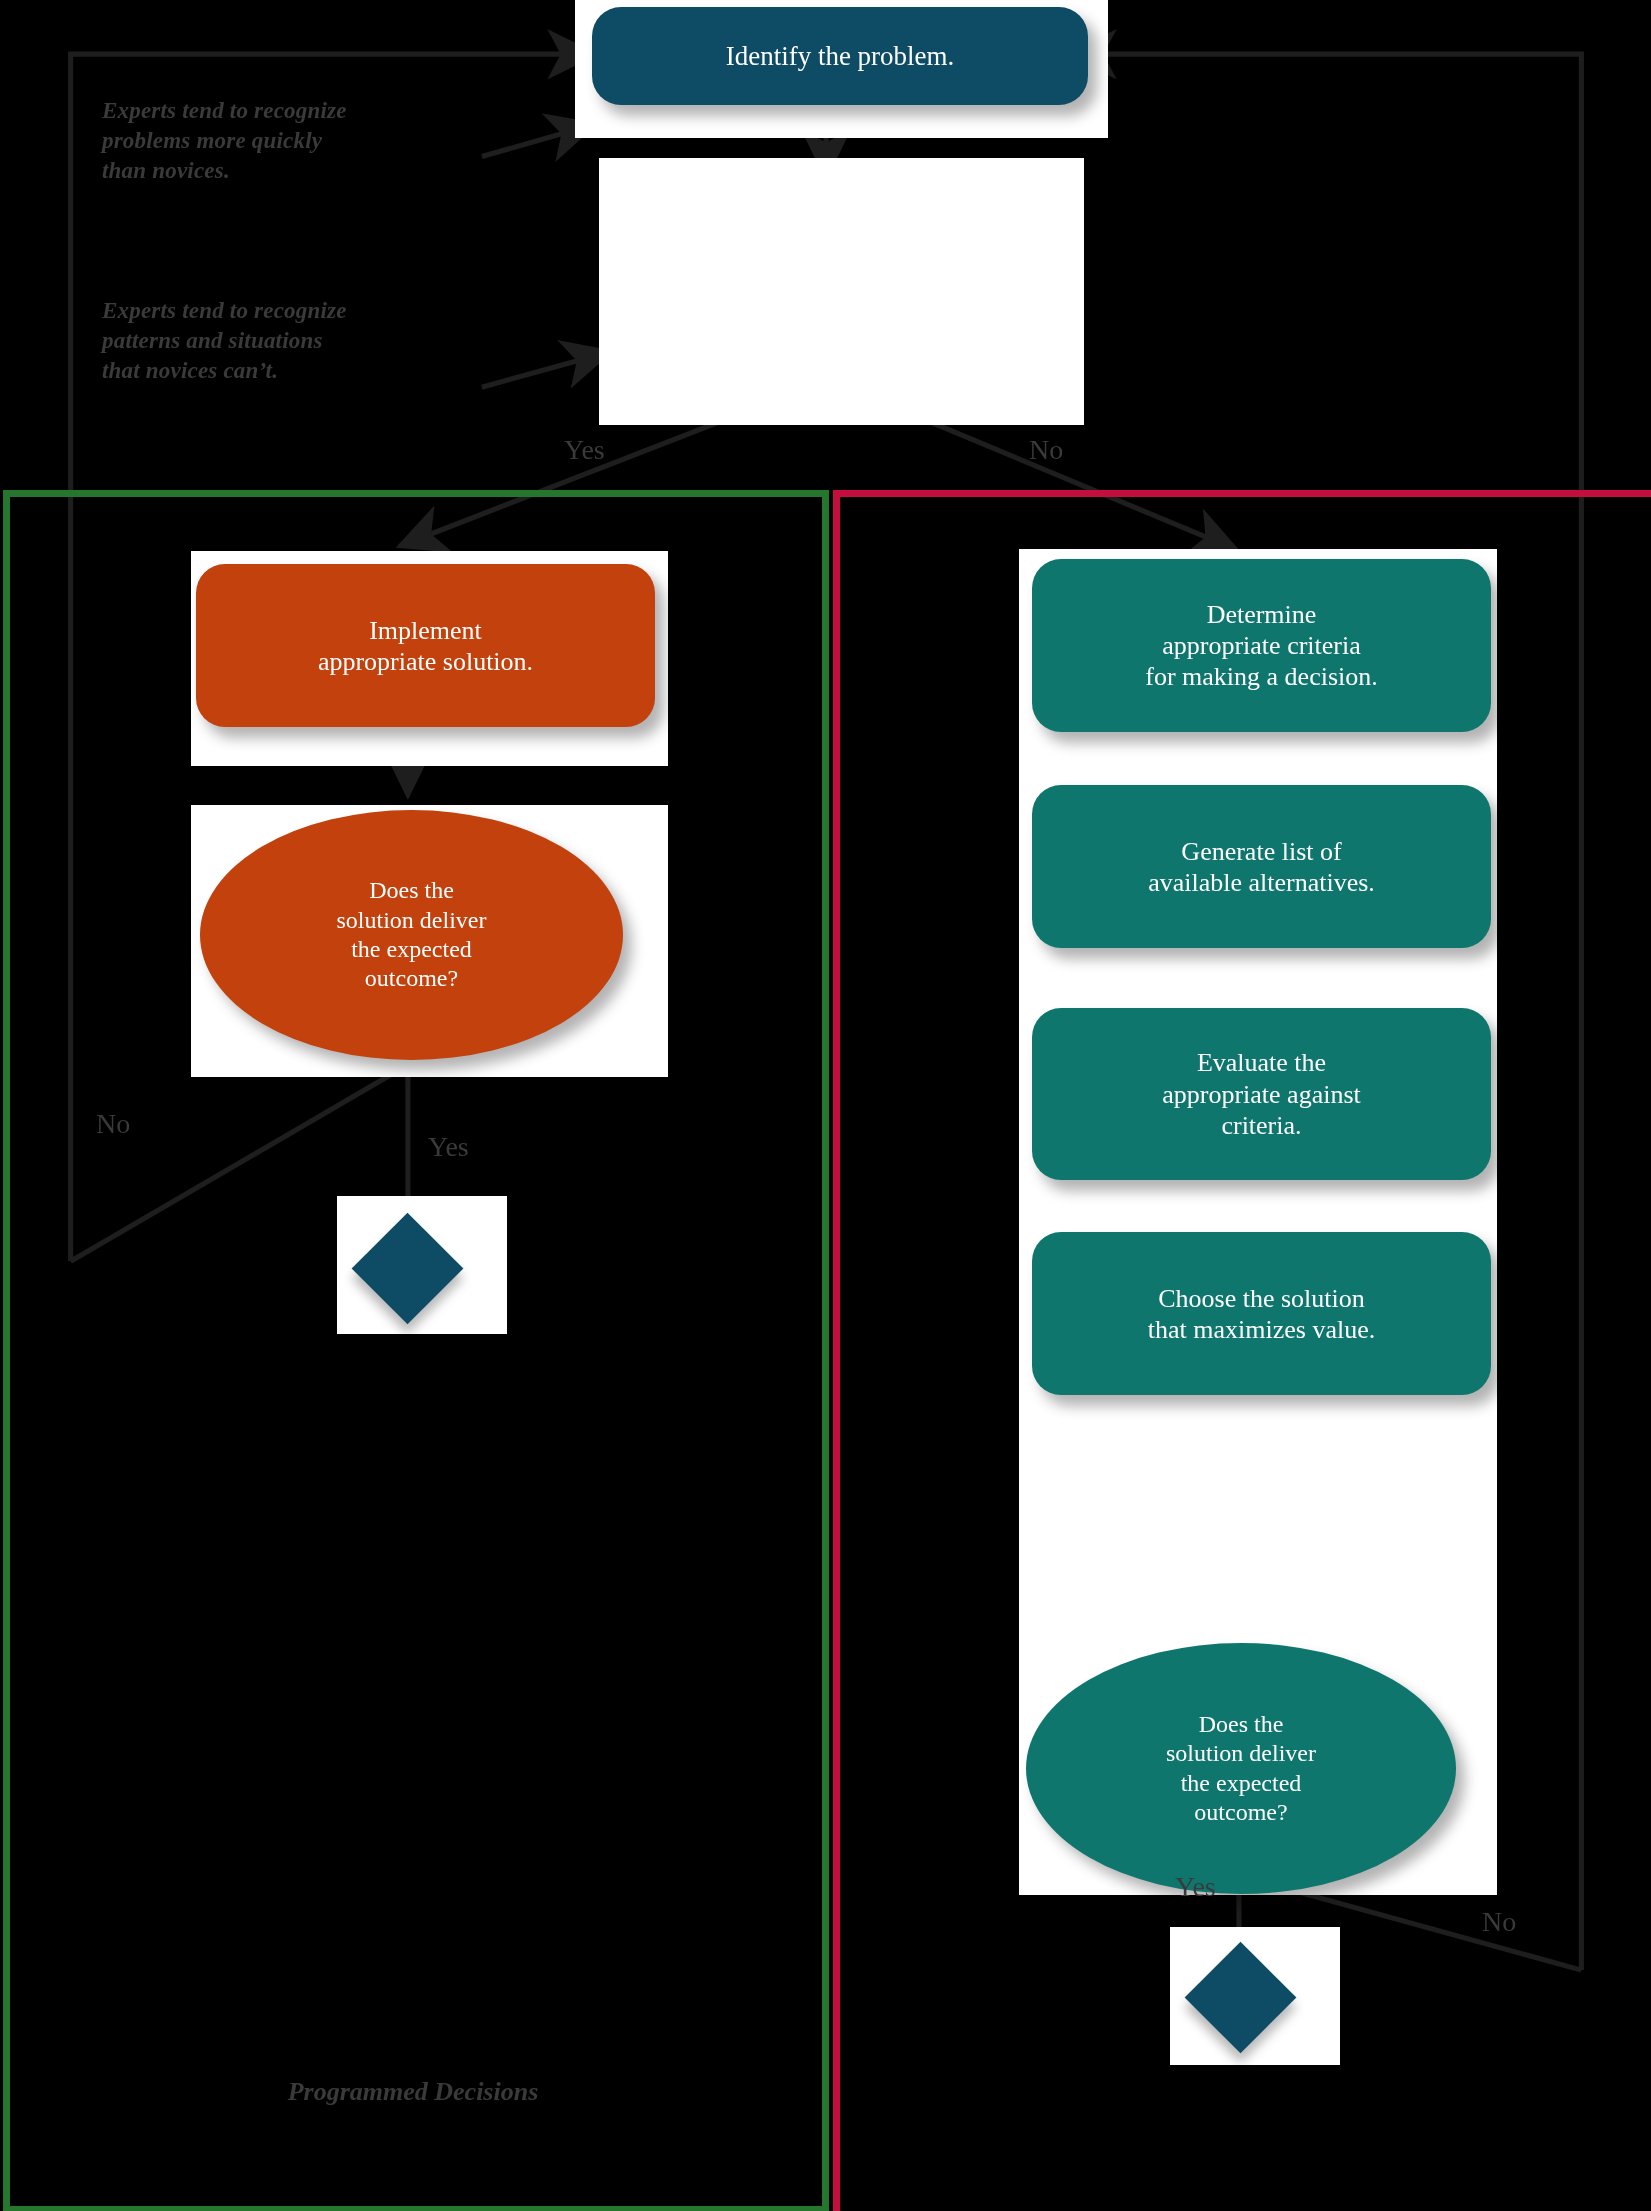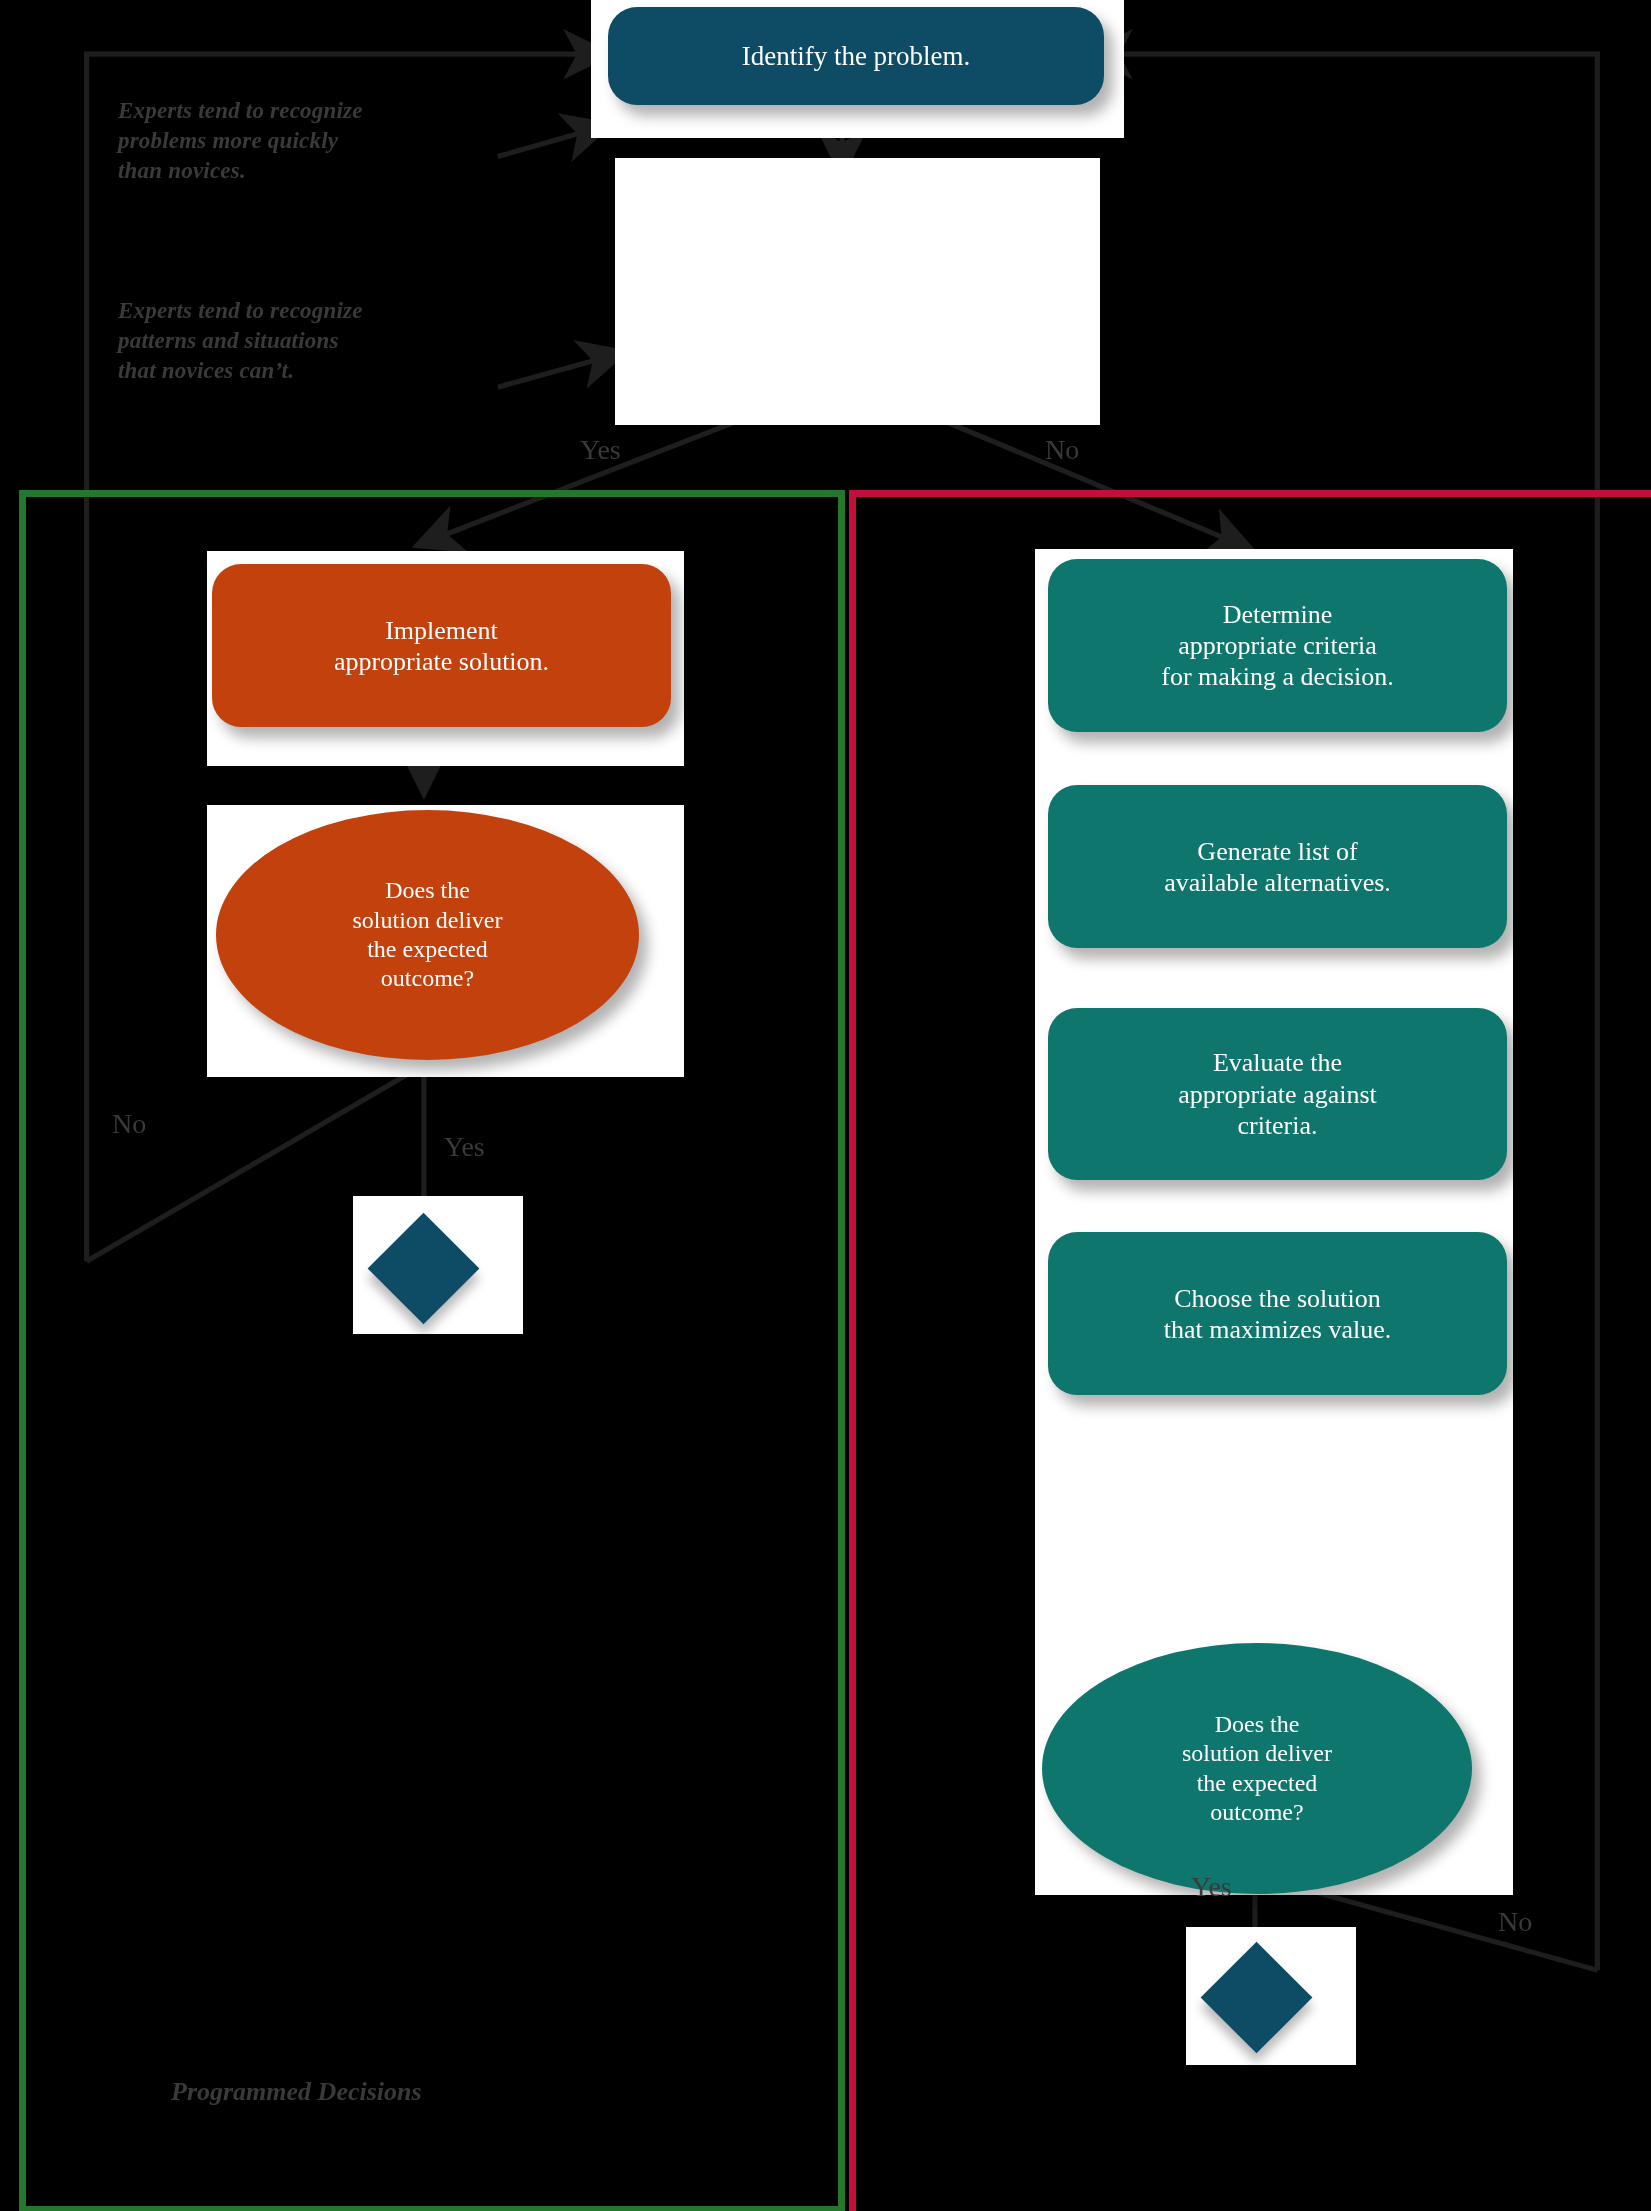--- a/index.html
+++ b/index.html
@@ -1,20 +1,20 @@
 <!DOCTYPE html>
 <html style="font-size:13.8px"><head>
 <meta charset="utf-8">
 <style>
   html,body{margin:0;padding:0;background:#000;}
   body{
     width:1652px;height:2211px;position:relative;overflow:hidden;
     font-family:"Liberation Serif","DejaVu Serif",serif;
   }
-  #stage{position:absolute;left:16px;top:0;width:1340px;height:2211px;}
+  #stage{position:absolute;left:0;top:0;width:1340px;height:2211px;}
 
   
   .plate{position:absolute;background:#fff;}
 
   
   .procbox{
     position:absolute;
     border-radius:29px;
     display:flex;align-items:center;justify-content:center;
     text-align:center;color:#fff;
@@ -49,21 +49,21 @@
     line-height:1.30;letter-spacing:0.2px;
   }
   
   .branch{
     position:absolute;color:#3a3a3a;
     font-family:"Liberation Serif","DejaVu Serif",serif;
   }
   
   .caption{
     position:absolute;color:#3a3a3a;font-style:italic;font-weight:bold;
-    text-align:left;line-height:1.25;
+    text-align:center;line-height:1.25;
   }
 
   
   .panel{position:absolute;border-style:solid;background:transparent;}
   .panel-green{border-color:#24772c;border-width:7.7px;}
   .panel-red{border-color:#c30e3e;border-width:7.7px;}
 
   svg.overlay{position:absolute;left:0;top:0;width:1652px;height:2211px;
               pointer-events:none;}
 </style>

